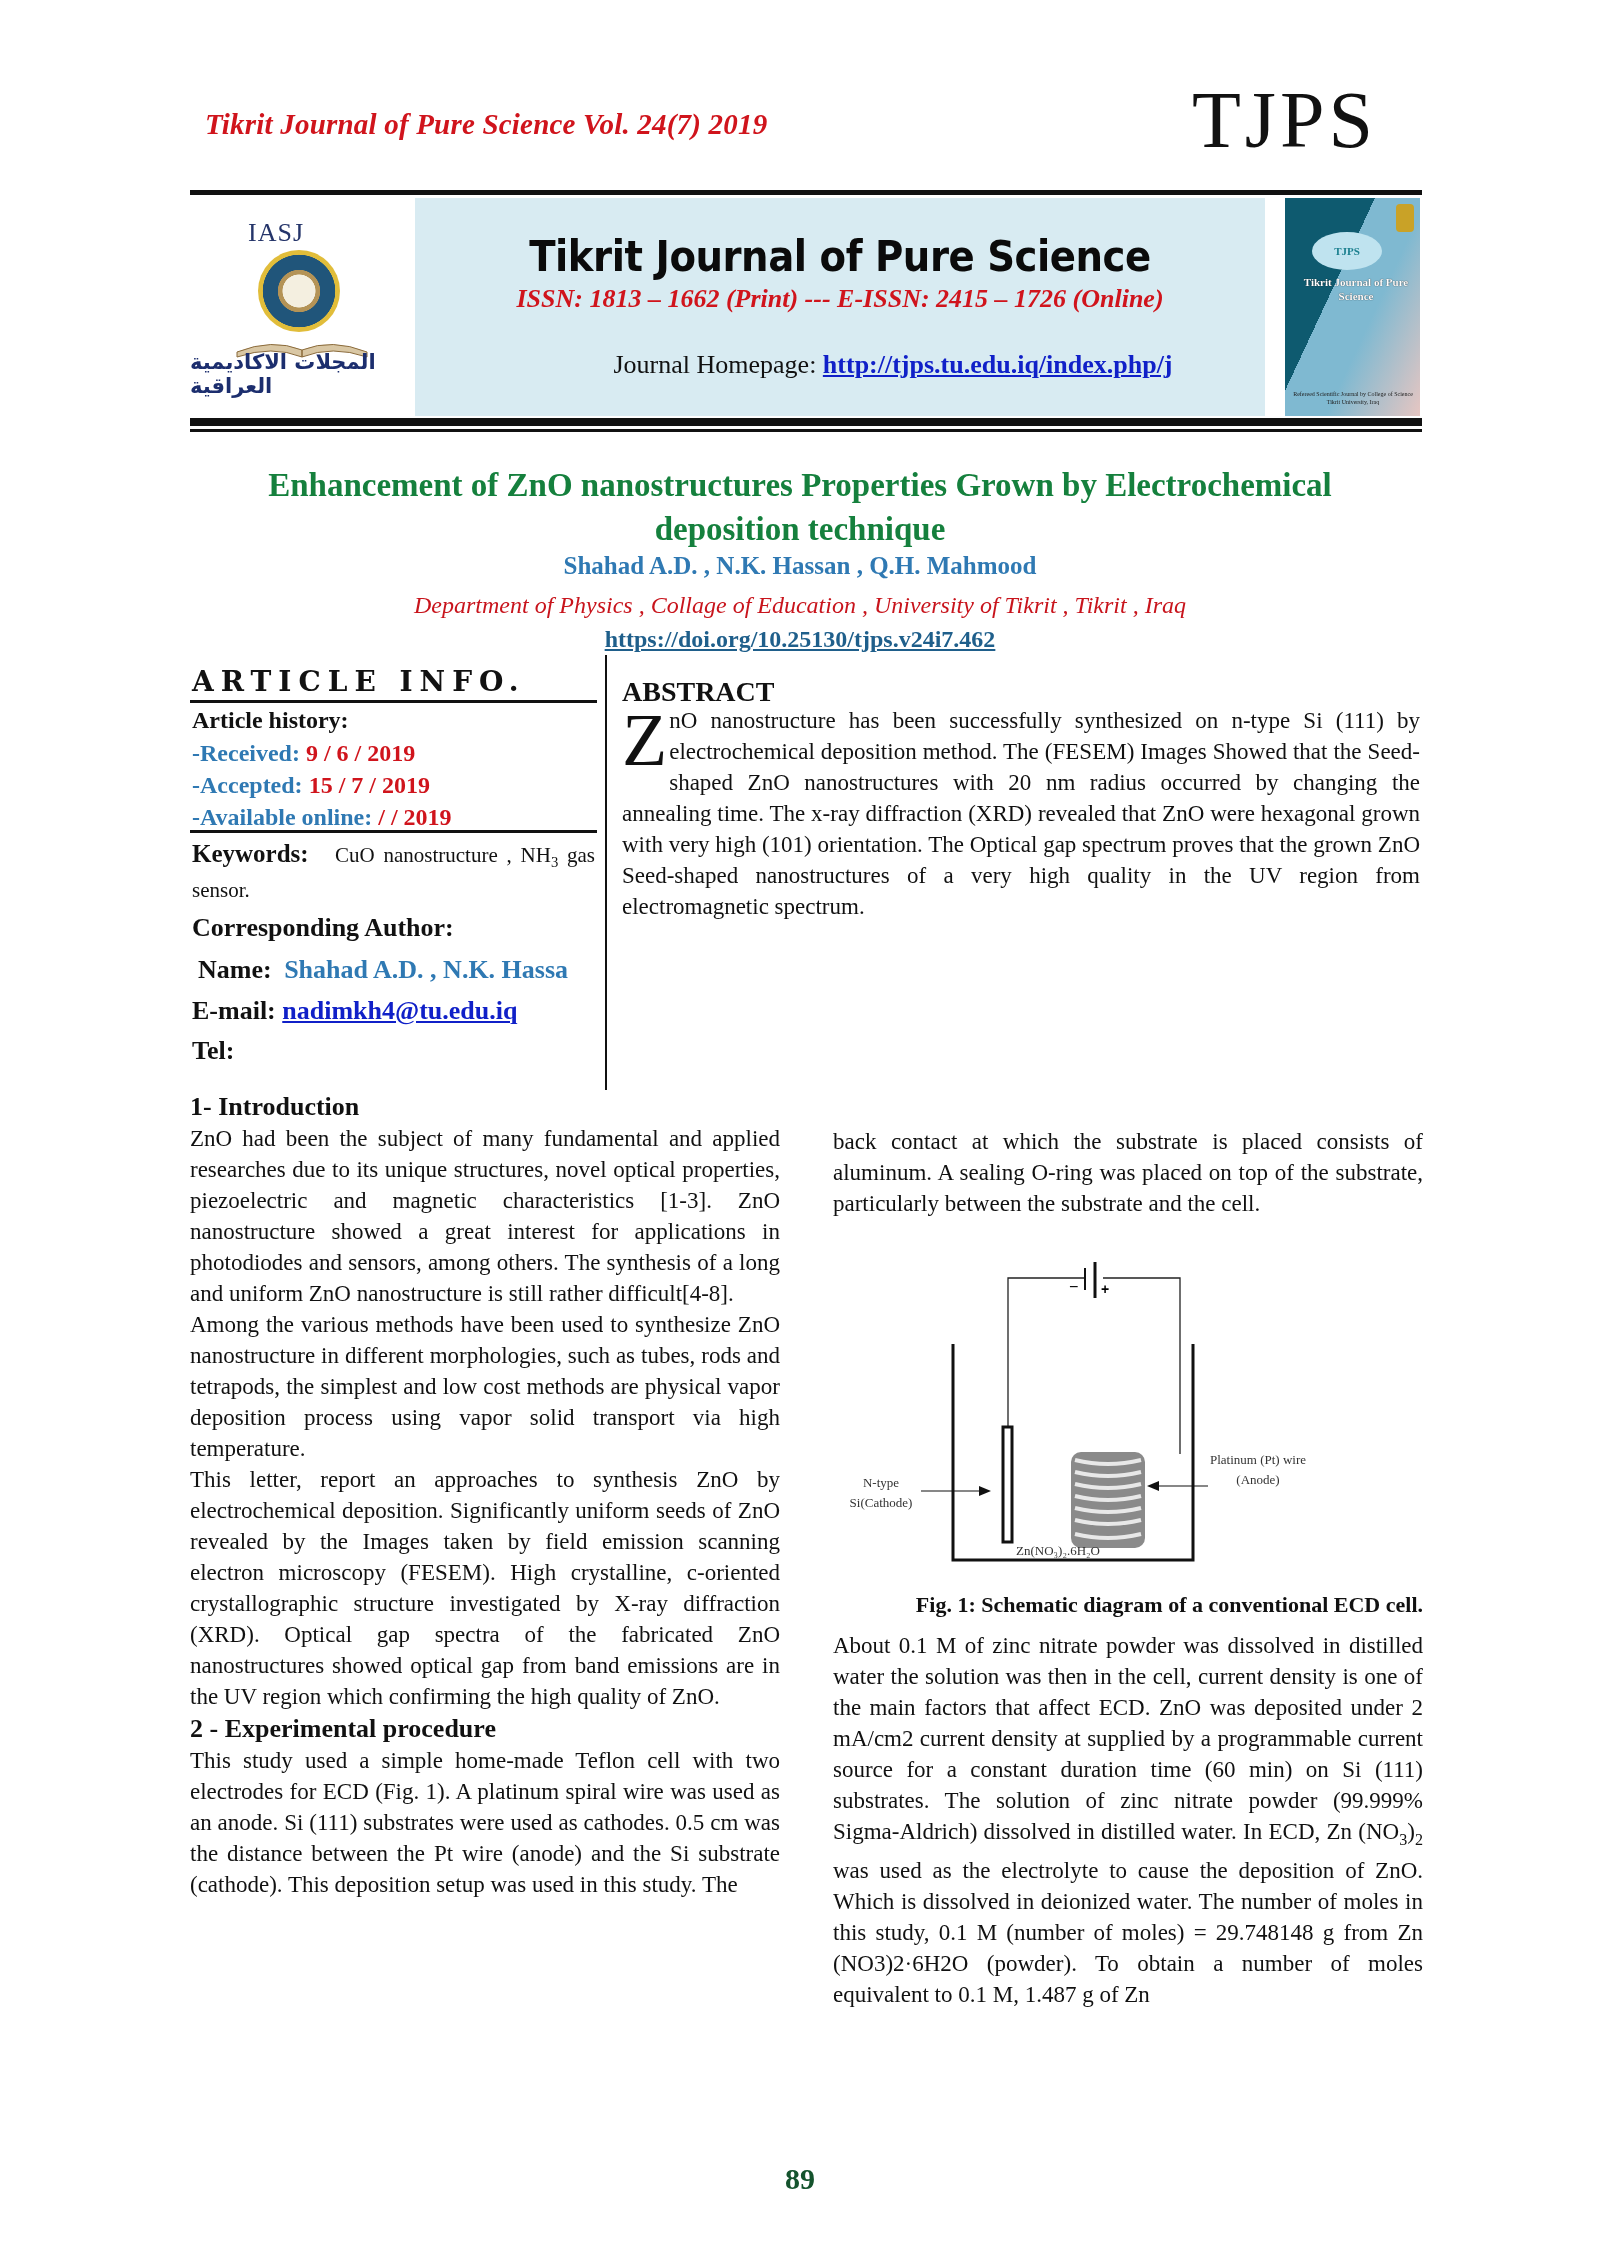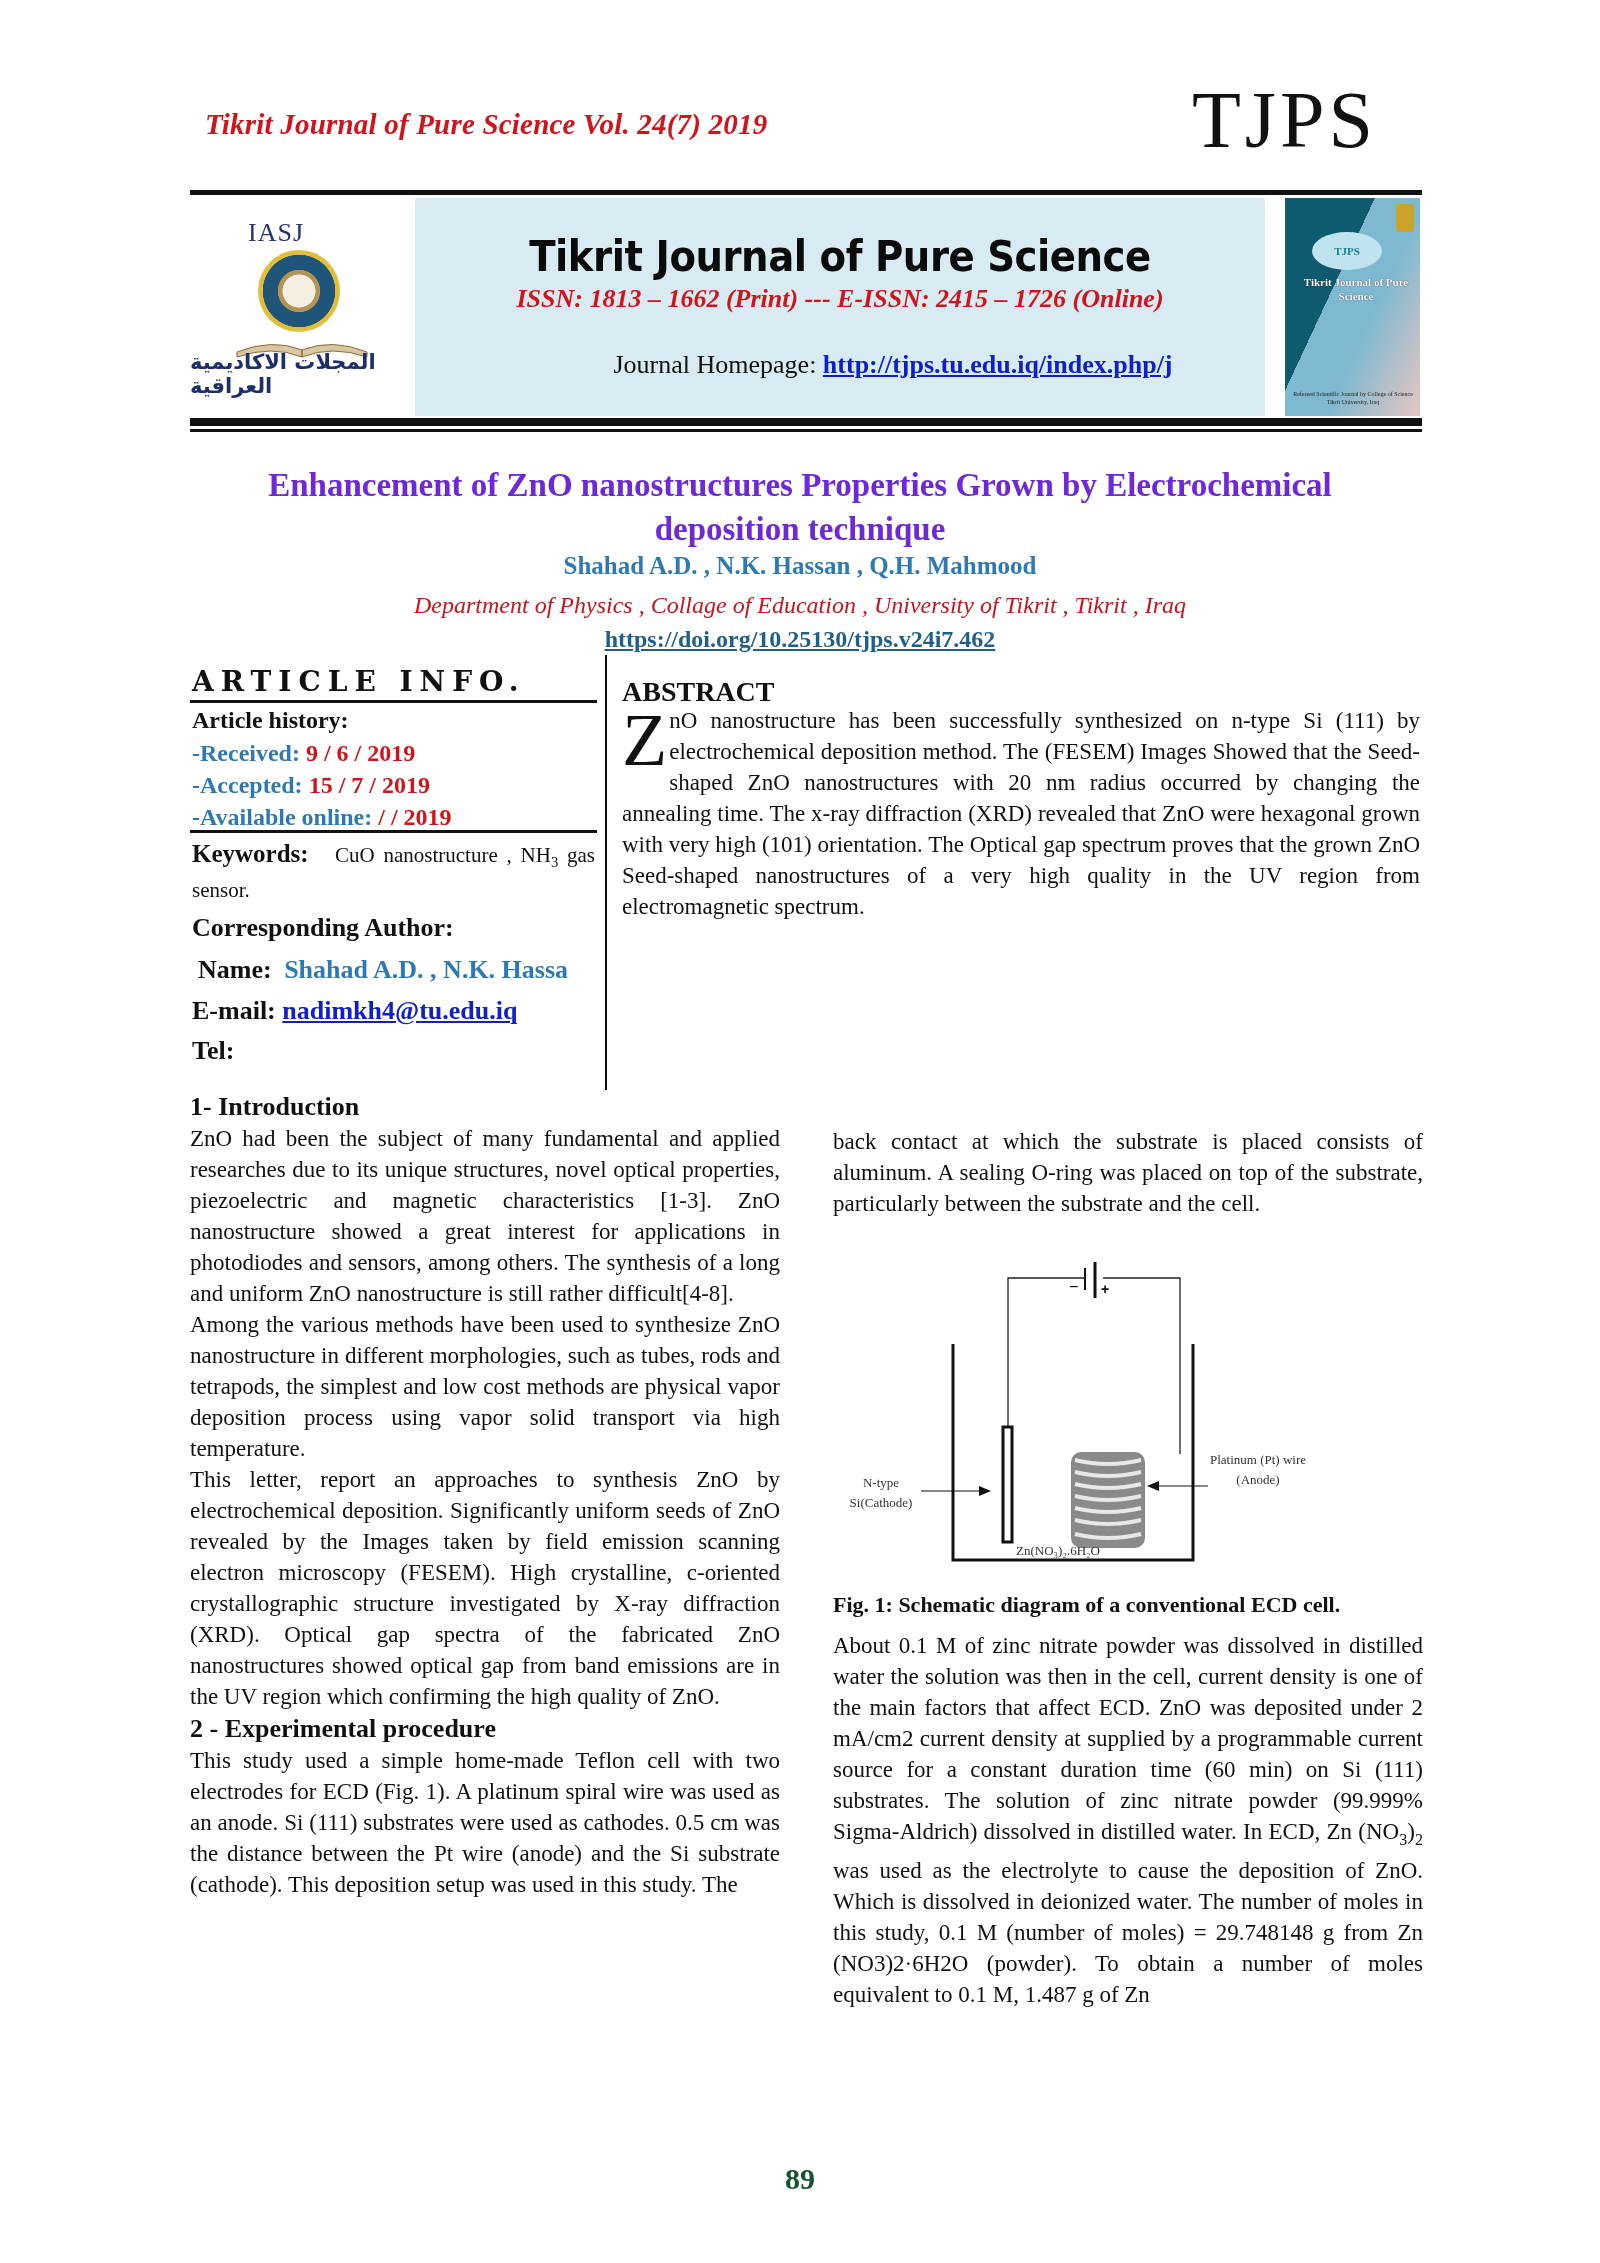--- a/index.html
+++ b/index.html
@@ -39,21 +39,21 @@
   .cover-title { left:1296px; top:275px; width:120px; text-align:center; font-size:11px; color:#fff;
                  font-weight:bold; line-height:14px; text-shadow:0 0 1px #000; }
   .cover-emblem { left:1396px; top:204px; width:18px; height:28px; background:#c9a227; border-radius:4px; }
   .cover-foot { left:1292px; top:390px; width:122px; text-align:center; font-size:6px; color:#222; line-height:8px; }
 
   .rule-bot1 { left:190px; top:418px; width:1232px; height:8px; background:#111; }
   .rule-bot2 { left:190px; top:429px; width:1232px; height:3px; background:#111; }
 
   
   .paper-title { left:180px; top:463px; width:1240px; text-align:center; font-size:33px;
-                 font-weight:bold; color:#6d28d9; line-height:44px; }
+                 font-weight:bold; color:#15803d; line-height:44px; }
   .authors { left:180px; top:552px; width:1240px; text-align:center; font-size:25px;
              font-weight:bold; color:#2f79b3; }
   .dept { left:180px; top:592px; width:1240px; text-align:center; font-size:24px;
           font-style:italic; color:#c8141c; }
   .doi { left:180px; top:626px; width:1240px; text-align:center; font-size:24px; font-weight:bold; }
   .doi a { color:#1f5f8b; text-decoration:underline; }
 
   
   .ai-head { left:192px; top:665px; font-size:28px; font-weight:900; letter-spacing:7px;
              font-family:"DejaVu Serif", serif; color:#111; }
@@ -78,21 +78,21 @@
   .dropcap { float:left; font-size:74px; line-height:58px; margin-top:6px; margin-right:2px; }
 
   
   .col { width:590px; font-size:23px; line-height:31px; text-align:justify; }
   .col1 { left:190px; top:1090px; }
   .col2 { left:833px; top:1126px; }
   .sec-h { font-size:26px; font-weight:bold; text-align:left; margin:0; line-height:33px; }
   .col p { margin:0; }
 
   .fig { left:833px; top:1262px; width:590px; height:330px; }
-  .fig-caption { left:833px; top:1592px; width:590px; text-align:left; font-size:22px; font-weight:bold; }
+  .fig-caption { left:833px; top:1592px; width:590px; text-align:right; font-size:22px; font-weight:bold; }
 
   .page-num { left:760px; top:2162px; width:80px; text-align:center; font-size:30px; font-weight:bold; color:#14532d; }
   sub { font-size:0.7em; }
 </style>
 </head>
 <body>
 
 <div class="abs run-title">Tikrit Journal of Pure Science Vol. 24(7) 2019</div>
 <div class="abs tjps-mark">TJPS</div>
 

